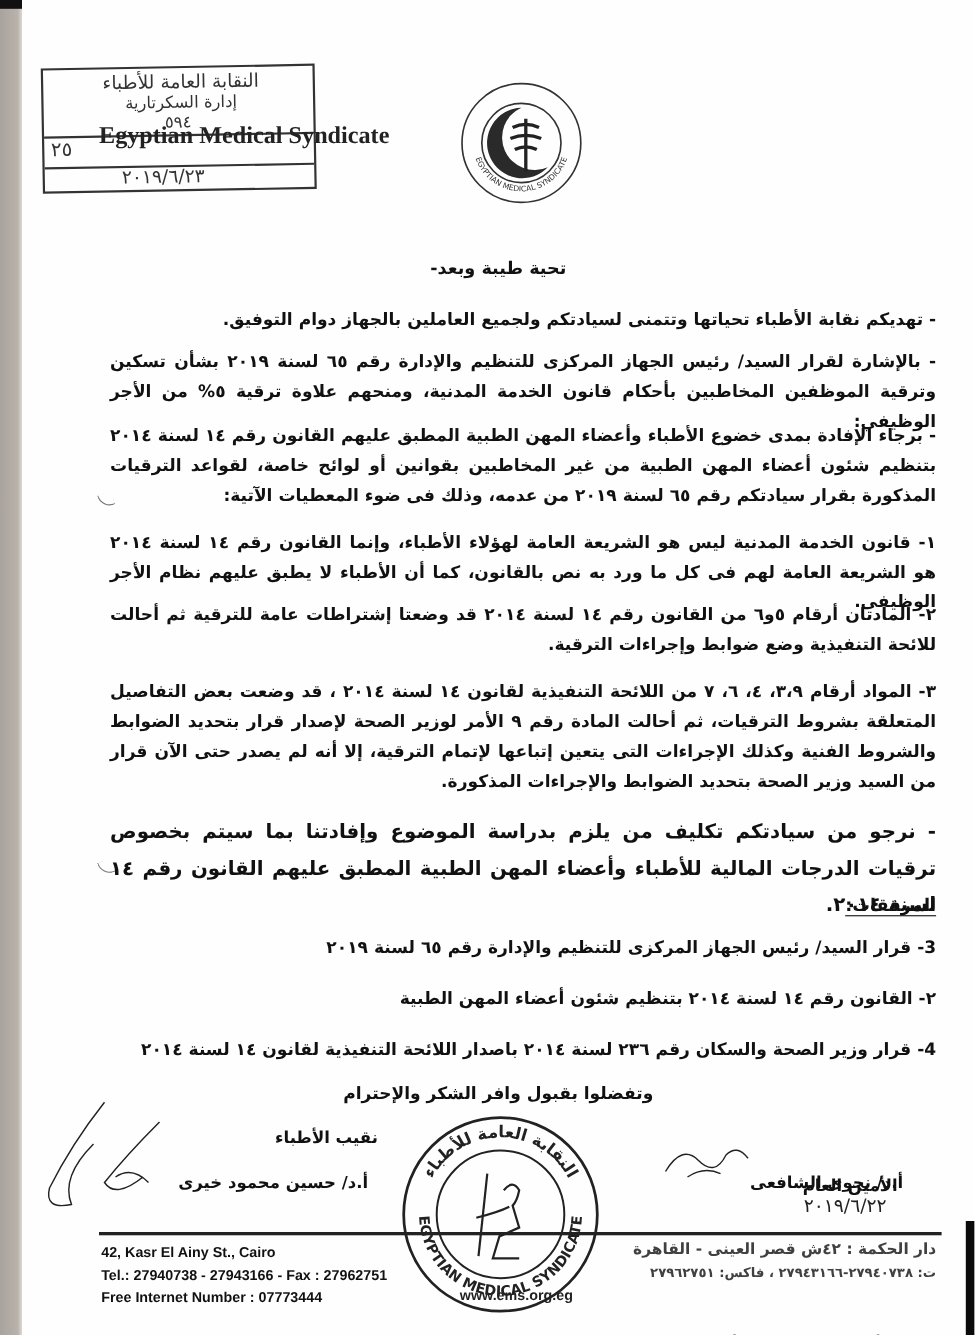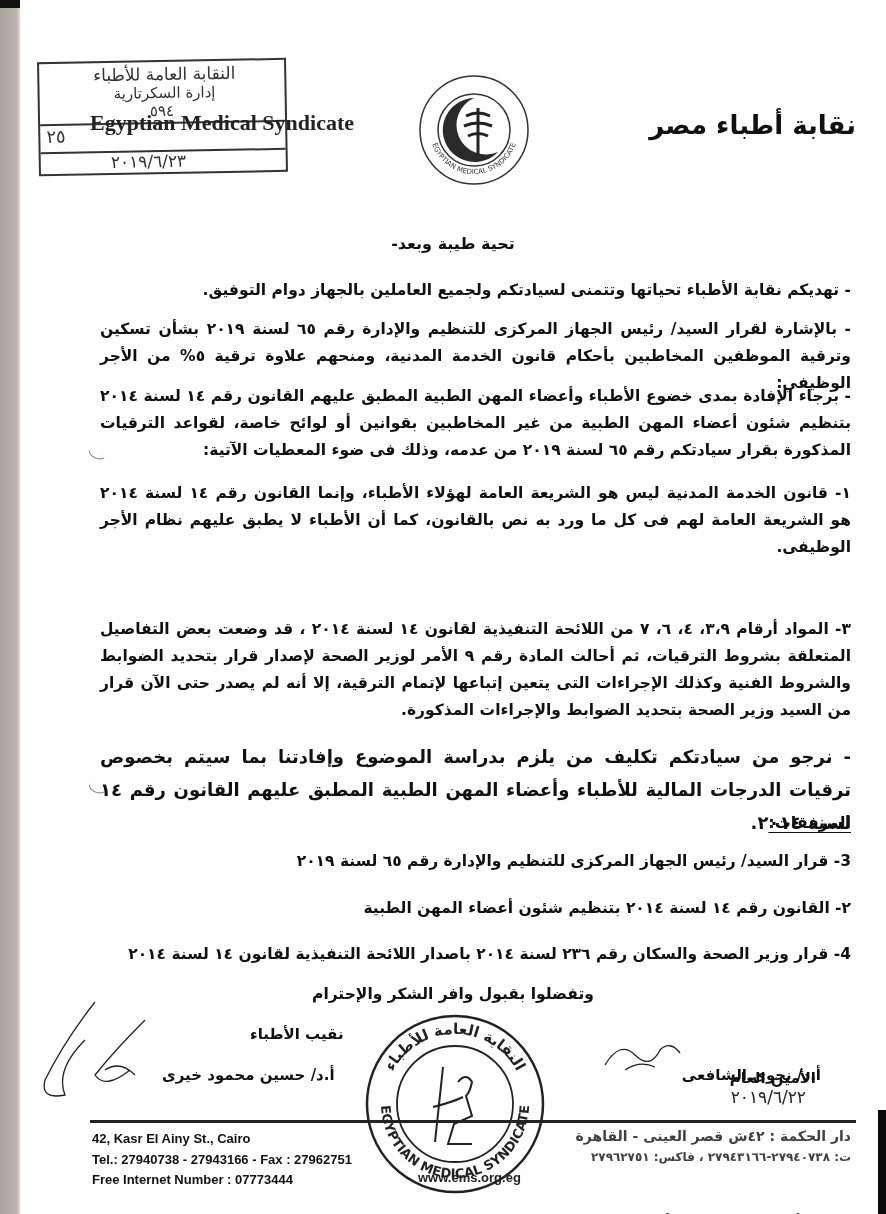--- a/index.html
+++ b/index.html
@@ -80,28 +80,28 @@
     <defs>
         <path id="ringTop" d="M14,56 A42,42 0 1,1 98,56"></path>
         <path id="ringBot" d="M12,56 A44,44 0 0,0 100,56"></path>
       </defs>
     <text font-size="7" fill="#333" font-family="DejaVu Sans, sans-serif"><textPath href="#ringBot" startOffset="50%" text-anchor="middle">EGYPTIAN MEDICAL SYNDICATE</textPath></text>
     <path d="M56,24 A32,32 0 1,0 80,78 A26,26 0 1,1 56,24 Z" fill="#2a2a2a"></path>
     <line x1="60" y1="34" x2="60" y2="82" stroke="#222" stroke-width="3"></line>
     <path d="M48,42 Q60,36 72,42 M46,52 Q60,46 74,52 M50,62 Q60,57 70,62" stroke="#222" stroke-width="3" fill="none"></path>
   </svg>
 
-  <div class="org-ar">نقابة أطباء مصر</div>
 
   <div class="greeting">تحية طيبة وبعد-</div>
 
   <div class="body-text p1">- تهديكم نقابة الأطباء تحياتها وتتمنى لسيادتكم ولجميع العاملين بالجهاز دوام التوفيق.</div>
   <div class="body-text p2">- بالإشارة لقرار السيد/ رئيس الجهاز المركزى للتنظيم والإدارة رقم ٦٥ لسنة ٢٠١٩ بشأن تسكين وترقية الموظفين المخاطبين بأحكام قانون الخدمة المدنية، ومنحهم علاوة ترقية ٥% من الأجر الوظيفي:</div>
   <div class="body-text p3">- برجاء الإفادة بمدى خضوع الأطباء وأعضاء المهن الطبية المطبق عليهم القانون رقم ١٤ لسنة ٢٠١٤ بتنظيم شئون أعضاء المهن الطبية من غير المخاطبين بقوانين أو لوائح خاصة، لقواعد الترقيات المذكورة بقرار سيادتكم رقم ٦٥ لسنة ٢٠١٩ من عدمه، وذلك فى ضوء المعطيات الآتية:</div>
   <div class="body-text p4">١- قانون الخدمة المدنية ليس هو الشريعة العامة لهؤلاء الأطباء، وإنما القانون رقم ١٤ لسنة ٢٠١٤ هو الشريعة العامة لهم فى كل ما ورد به نص بالقانون، كما أن الأطباء لا يطبق عليهم نظام الأجر الوظيفى.</div>
+  <div class="body-text p5">٢- المادتان أرقام ٥و٦ من القانون رقم ١٤ لسنة ٢٠١٤ قد وضعتا إشتراطات عامة للترقية ثم أحالت للائحة التنفيذية وضع ضوابط وإجراءات الترقية.</div>
   <div class="body-text p6">٣- المواد أرقام ٣،٩، ٤، ٦، ٧ من اللائحة التنفيذية لقانون ١٤ لسنة ٢٠١٤ ، قد وضعت بعض التفاصيل المتعلقة بشروط الترقيات، ثم أحالت المادة رقم ٩ الأمر لوزير الصحة لإصدار قرار بتحديد الضوابط والشروط الفنية وكذلك الإجراءات التى يتعين إتباعها لإتمام الترقية، إلا أنه لم يصدر حتى الآن قرار من السيد وزير الصحة بتحديد الضوابط والإجراءات المذكورة.</div>
   <div class="body-text p7">- نرجو من سيادتكم تكليف من يلزم بدراسة الموضوع وإفادتنا بما سيتم بخصوص ترقيات الدرجات المالية للأطباء وأعضاء المهن الطبية المطبق عليهم القانون رقم ١٤ لسنة ٢٠١٤.</div>
 
   <div class="margin-mark" style="top:448px"></div>
   <div class="margin-mark" style="top:782px"></div>
 
   <div class="attach-title">المرفقات:</div>
   <div class="attach-item a1">3- قرار السيد/ رئيس الجهاز المركزى للتنظيم والإدارة رقم ٦٥ لسنة ٢٠١٩</div>
   <div class="attach-item a2">٢- القانون رقم ١٤ لسنة ٢٠١٤ بتنظيم شئون أعضاء المهن الطبية</div>
   <div class="attach-item a3">4- قرار وزير الصحة والسكان رقم ٢٣٦ لسنة ٢٠١٤ باصدار اللائحة التنفيذية لقانون ١٤ لسنة ٢٠١٤</div>

